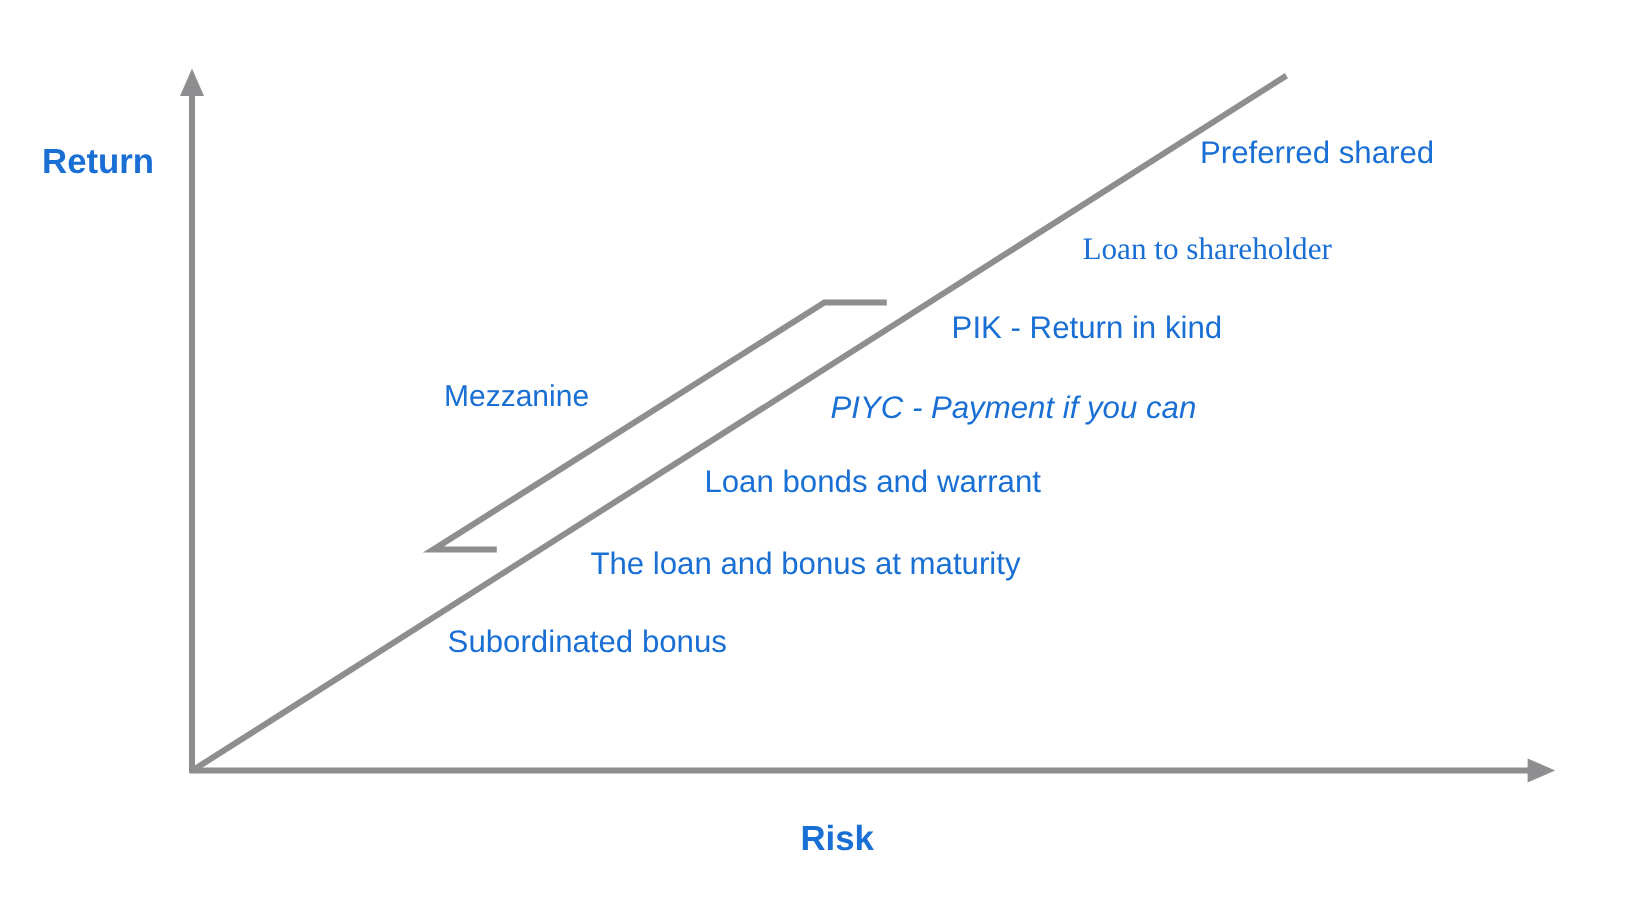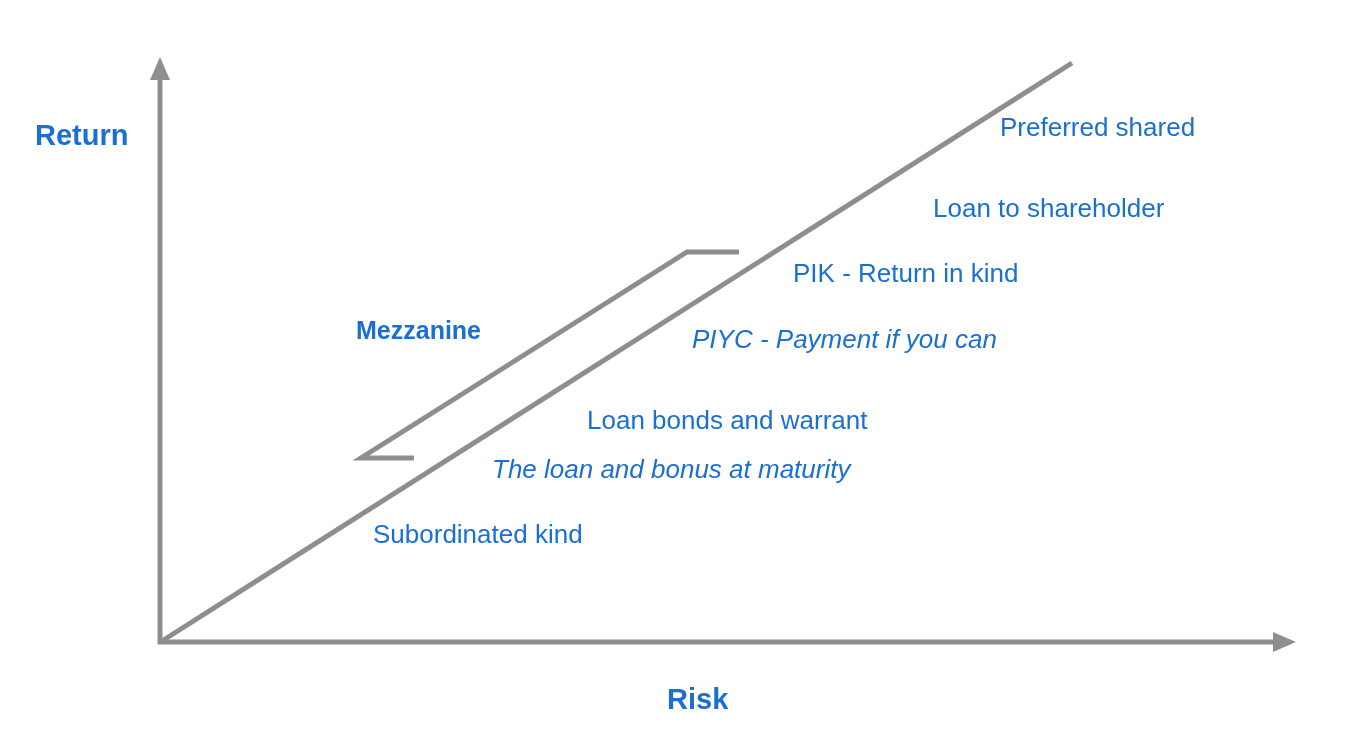--- a/index.html
+++ b/index.html
@@ -2,21 +2,21 @@
 <html><head>
 <meta charset="utf-8">
 <style>
   html, body { margin: 0; padding: 0; background: #ffffff; }
   body { width: 1355px; height: 750px; position: relative; overflow: hidden;
          font-family: "Liberation Sans", "DejaVu Sans", sans-serif; }
   svg.diagram { position: absolute; left: 0; top: 0; }
   .lbl { position: absolute; color: #1a6fd4; white-space: nowrap; line-height: 1; }
   .axis-title { font-weight: bold; font-size: 29px; text-align: right; }
   .item { font-size: 26px; }
-  .mezz { font-weight: bold; font-size: 25px; }
+  .mezz { font-weight: normal; font-size: 25px; margin-left: 14px; }
 </style>
 </head>
 <body>
 
 <svg class="diagram" width="1355" height="750" viewBox="0 0 1355 750">
 
   <line x1="160" y1="644" x2="160" y2="76" stroke="#8e8e90" stroke-width="5"></line>
   <polygon points="160,57 150,80 170,80" fill="#8e8e90"></polygon>
 
   <line x1="158" y1="642" x2="1276" y2="642" stroke="#8e8e90" stroke-width="5"></line>
@@ -26,18 +26,18 @@
 
   <polyline points="414,458 361,458 687,252 739,252" fill="none" stroke="#8e8e90" stroke-width="5" stroke-linejoin="miter"></polyline>
 </svg>
 
 <div class="lbl axis-title" style="left:35px; top:121px;">Return</div>
 <div class="lbl axis-title" style="left:667px; top:685px;">Risk</div>
 
 <div class="lbl mezz" style="left:356px; top:318px;">Mezzanine</div>
 
 <div class="lbl item" style="left:1000px; top:114px;">Preferred shared</div>
-<div class="lbl item" style="left:933px; top:195px;">Loan to shareholder</div>
+<div class="lbl item" style="left:902px; top:195px;font-family:Liberation Serif, serif;">Loan to shareholder</div>
 <div class="lbl item" style="left:793px; top:260px;">PIK - Return in kind</div>
 <div class="lbl item" style="left:692px; top:326px;font-style:italic;">PIYC - Payment if you can</div>
-<div class="lbl item" style="left:587px; top:407px;">Loan bonds and warrant</div>
-<div class="lbl item" style="left:492px; top:456px;font-style:italic;">The loan and bonus at maturity</div>
-<div class="lbl item" style="left:373px; top:521px;">Subordinated kind</div>
+<div class="lbl item" style="left:587px; top:388px;">Loan bonds and warrant</div>
+<div class="lbl item" style="left:492px; top:456px;">The loan and bonus at maturity</div>
+<div class="lbl item" style="left:373px; top:521px;">Subordinated bonus</div>
 
 </body></html>

